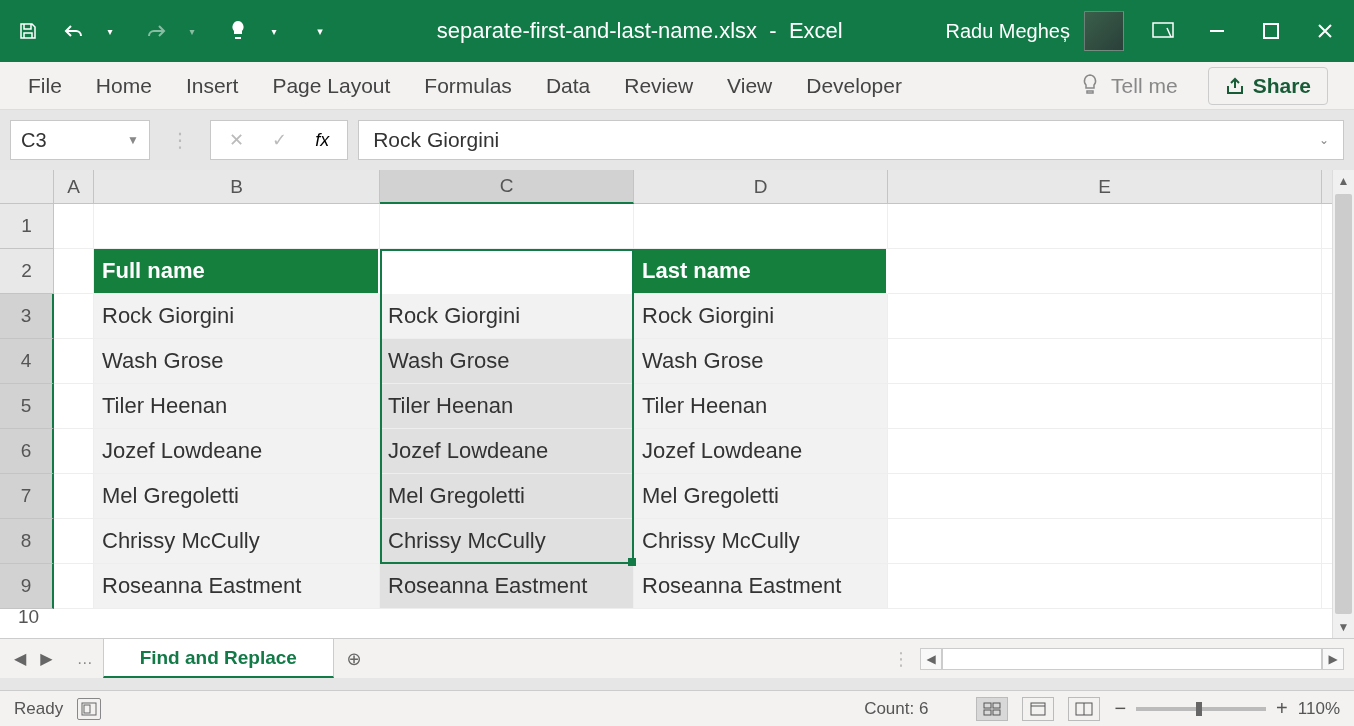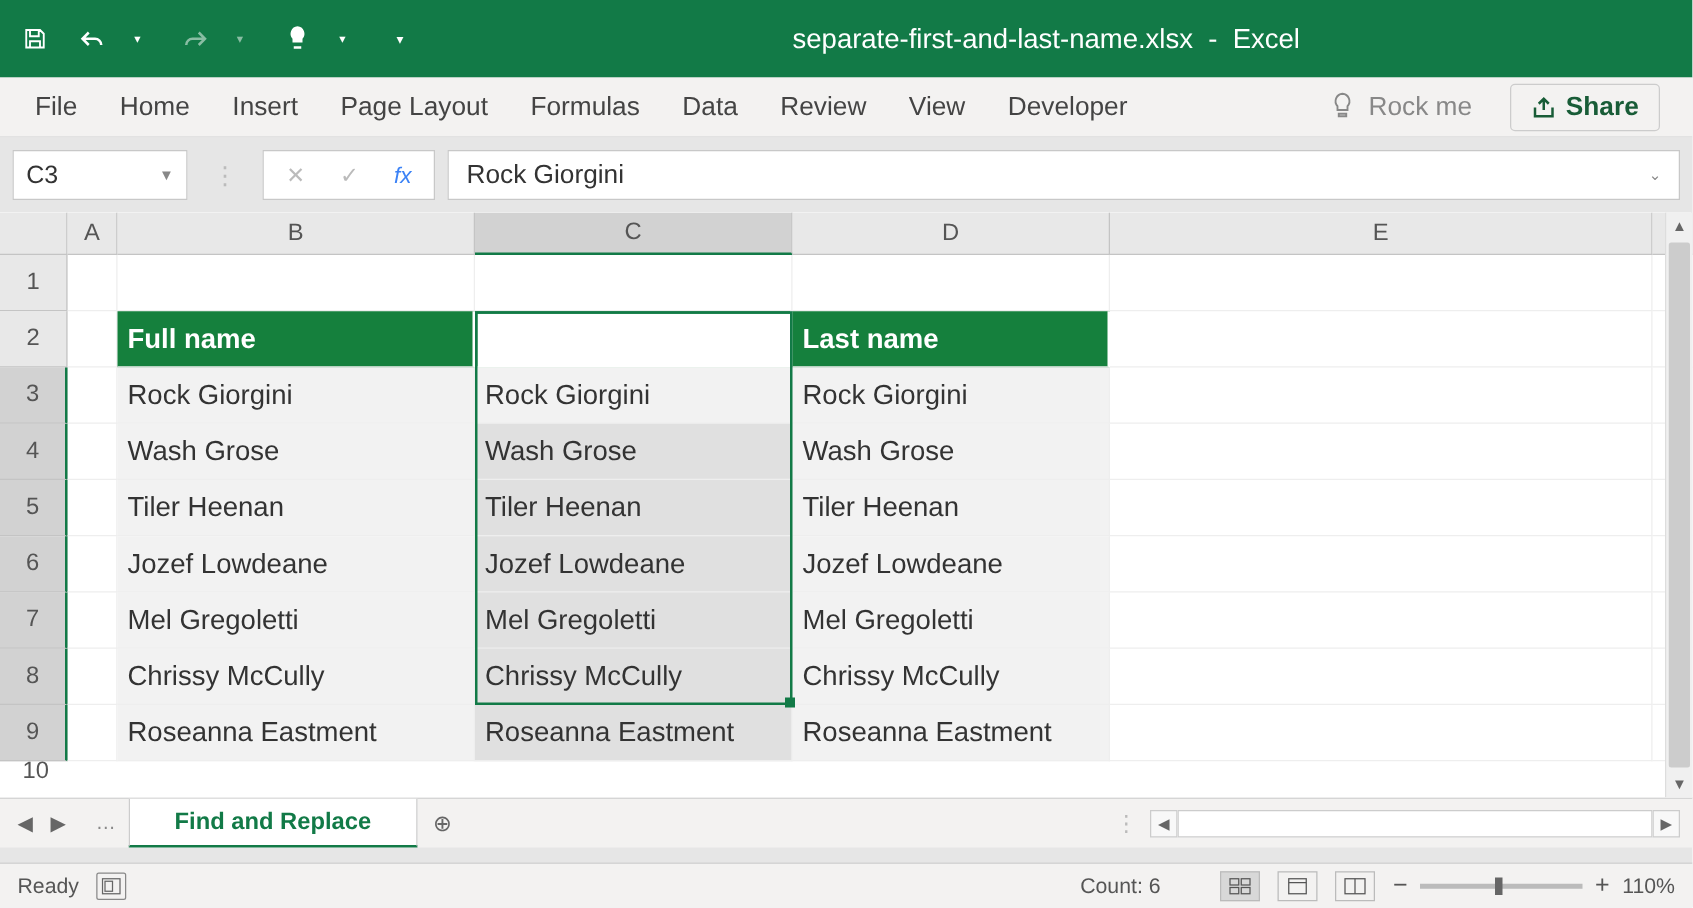--- a/index.html
+++ b/index.html
@@ -22,21 +22,21 @@
 .ribbon-tabs .spacer { flex: 1; }
 .tell-me { display: flex; align-items: center; gap: 10px; color: #888; }
 .share-btn { border: 1px solid #ccc; border-radius: 4px; padding: 6px 16px; color: #185c37; display: flex; align-items: center; gap: 8px; font-weight: 600; }
 
 
 .fx-row { background: #e6e6e6; height: 60px; display: flex; align-items: center; padding: 8px 10px; gap: 10px; }
 .namebox { background: #fff; border: 1px solid #c8c8c8; width: 140px; height: 40px; display: flex; align-items: center; padding: 0 10px; font-size: 20px; color: #333; justify-content: space-between; }
 .namebox-drop { color: #888; font-size: 12px; }
 .fx-dots { width: 40px; text-align: center; color: #bbb; font-size: 20px; }
 .fx-btns { background: #fff; border: 1px solid #c8c8c8; height: 40px; display: flex; align-items: center; gap: 28px; padding: 0 18px; color: #bbb; font-size: 18px; }
-.fx-label { color: #3b82f6; font-style: italic; font-size: 18px; }
+.fx-label { color: #000000; font-style: italic; font-size: 18px; }
 .fx-input { background: #fff; border: 1px solid #c8c8c8; flex: 1; height: 40px; display: flex; align-items: center; padding: 0 14px; font-size: 21px; color: #333; justify-content: space-between; }
 .fx-expand { color: #888; font-size: 12px; }
 
 
 .grid-wrap { flex: 1; background: #fff; position: relative; overflow: hidden; }
 .grid { display: grid; grid-template-columns: 54px 40px 286px 254px 254px 434px 32px; grid-template-rows: 34px repeat(9, 45px); background: #fff; }
 .colhdr, .rowhdr, .corner { background: #e8e8e8; border: 1px solid #c4c4c4; border-top: none; border-left: none; display: flex; align-items: center; justify-content: center; font-size: 19px; color: #555; }
 .colhdr.sel { background: #d2d2d2; border-bottom: 2px solid #127a47; }
 .rowhdr.sel { background: #d2d2d2; border-right: 2px solid #127a47; }
 .corner { background: #e8e8e8; }
@@ -106,38 +106,65 @@
         </svg>
       </span>
     <span class="qat-btn qat-drop">▾</span>
     <span class="qat-btn" style="font-size:11px">▾</span>
   </div>
   <div class="title-text">
     <span>separate-first-and-last-name.xlsx</span>
     &nbsp;<span>-</span>&nbsp;
     <span>Excel</span>
   </div>
+  <div class="title-right">
+    <div class="user">
+      <span>Radu Megheș</span>
+      <div class="avatar"></div>
+    </div>
+    <span class="win-btn">
+        <svg width="22" height="18" viewBox="0 0 22 18">
+          <rect x="1" y="1" width="20" height="14" fill="none" stroke="#fff" stroke-width="1.5"></rect>
+          <path d="M15 6l4 9" stroke="#fff" stroke-width="1.5"></path>
+        </svg>
+      </span>
+    <span class="win-btn">
+        <svg width="18" height="18" viewBox="0 0 18 18">
+          <line x1="2" y1="9" x2="16" y2="9" stroke="#fff" stroke-width="2"></line>
+        </svg>
+      </span>
+    <span class="win-btn">
+        <svg width="18" height="18" viewBox="0 0 18 18">
+          <rect x="2" y="2" width="14" height="14" fill="none" stroke="#fff" stroke-width="2"></rect>
+        </svg>
+      </span>
+    <span class="win-btn">
+        <svg width="18" height="18" viewBox="0 0 18 18">
+          <path d="M3 3l12 12M15 3L3 15" stroke="#fff" stroke-width="2"></path>
+        </svg>
+      </span>
+  </div>
 </div>
 
 <div class="ribbon-tabs">
   <span class="ribbon-tab">File</span>
   <span class="ribbon-tab">Home</span>
   <span class="ribbon-tab">Insert</span>
   <span class="ribbon-tab">Page Layout</span>
   <span class="ribbon-tab">Formulas</span>
   <span class="ribbon-tab">Data</span>
   <span class="ribbon-tab">Review</span>
   <span class="ribbon-tab">View</span>
   <span class="ribbon-tab">Developer</span>
   <div class="spacer"></div>
   <div class="tell-me">
     <svg width="22" height="26" viewBox="0 0 22 26">
         <path d="M11 2a6 6 0 0 0-4 10v3h8v-3a6 6 0 0 0-4-10z M8 18h6v2H8z" fill="none" stroke="#888" stroke-width="1.5"></path>
       </svg>
-    <span>Rock me</span>
+    <span>Tell me</span>
   </div>
   <div class="share-btn">
     <svg width="20" height="18" viewBox="0 0 20 18">
         <path d="M3 9v7h14V9 M10 2v9 M6 6l4-4 4 4" fill="none" stroke="#185c37" stroke-width="2"></path>
       </svg>
     <span>Share</span>
   </div>
 </div>
 
 <div class="fx-row">

